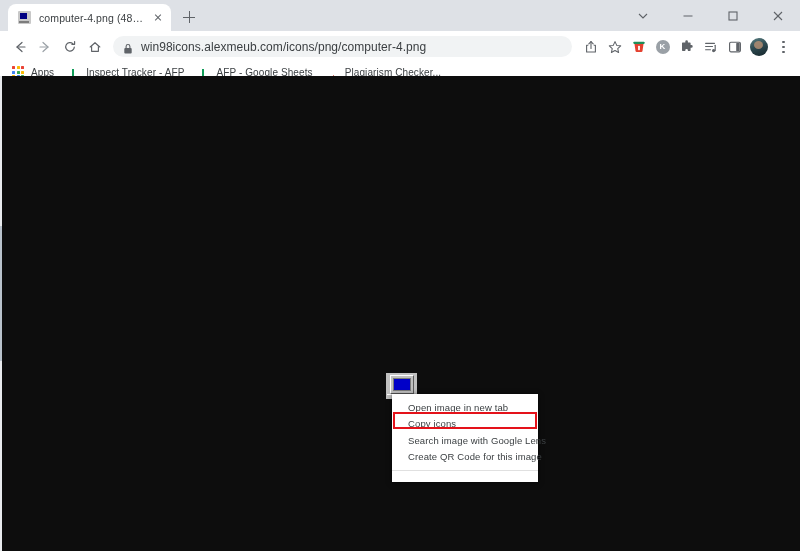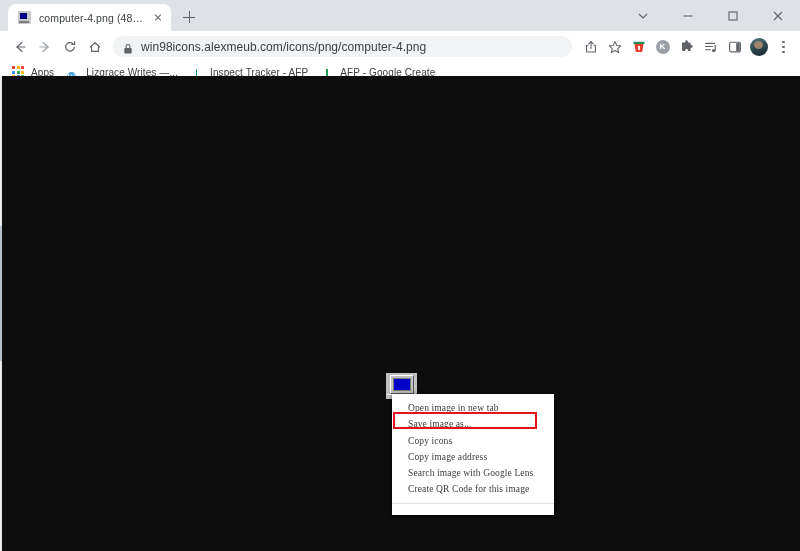--- a/index.html
+++ b/index.html
@@ -367,26 +367,25 @@
     width: 5px; height: 21px;
     background: #c0c0c0;
     border-right: 1px solid #7a7a7a;
   }
 
   
   .ctx-menu {
     position: absolute;
     left: 392px;
     top: 318px;
-    width: 162px;
+    width: 146px;
     background: #ffffff;
     box-shadow: 0 1px 6px rgba(0,0,0,.45), 0 0 0 1px rgba(0,0,0,.08);
     padding: 6px 0 6px 0;
     box-sizing: border-box;
-    font-family: Liberation Serif, serif;
   }
   .ctx-item {
     height: 16.3px;
     line-height: 16.3px;
     font-size: 9.5px;
     color: #3c4043;
     padding-left: 16px;
     white-space: nowrap;
     letter-spacing: 0.12px;
     position: relative;
@@ -557,55 +556,53 @@
             <span style="background:#34a853"></span>
             <span style="background:#fbbc04"></span>
           <span style="background:#fbbc04"></span>
             <span style="background:#4285f4"></span>
             <span style="background:#34a853"></span>
         </span>
       </span>
       <span class="bm-label">Apps</span>
     </div>
 
-    <div class="bm">
-      <span class="bm-ico"><span class="wp-ico">W</span></span>
-      <span class="bm-label">Lizgrace Writes —...</span>
-    </div>
 
     <div class="bm">
       <span class="bm-ico"><span class="sheets-ico"></span></span>
       <span class="bm-label">Inspect Tracker - AFP</span>
     </div>
 
     <div class="bm">
       <span class="bm-ico"><span class="sheets-ico"></span></span>
-      <span class="bm-label">AFP - Google Create</span>
-    </div>
-
+      <span class="bm-label">AFP - Google Sheets</span>
+    </div>
+
+    <div class="bm">
+      <span class="bm-ico"><span class="sst-ico">sst</span></span>
+      <span class="bm-label">Plagiarism Checker...</span>
+    </div>
   </div>
 
   <div class="content">
 
     <div class="left-edge"></div>
     <div class="left-edge-shade"></div>
 
     <div class="win98-img">
       <span class="w98-tower"></span>
       <span class="w98-monitor">
         <span class="w98-screen"></span>
       </span>
       <span class="w98-base"></span>
     </div>
 
     <div class="ctx-menu">
       <div class="ctx-item">Open image in new tab</div>
-      <div class="ctx-item">Save image as...</div>
       <div class="ctx-item">Copy icons</div>
-      <div class="ctx-item">Copy image address</div>
       <div class="ctx-item">Search image with Google Lens</div>
       <div class="ctx-item">Create QR Code for this image</div>
       <div class="ctx-sep"></div>
     </div>
 
     <div class="highlight-box"></div>
   </div>
 
 </div>
 

